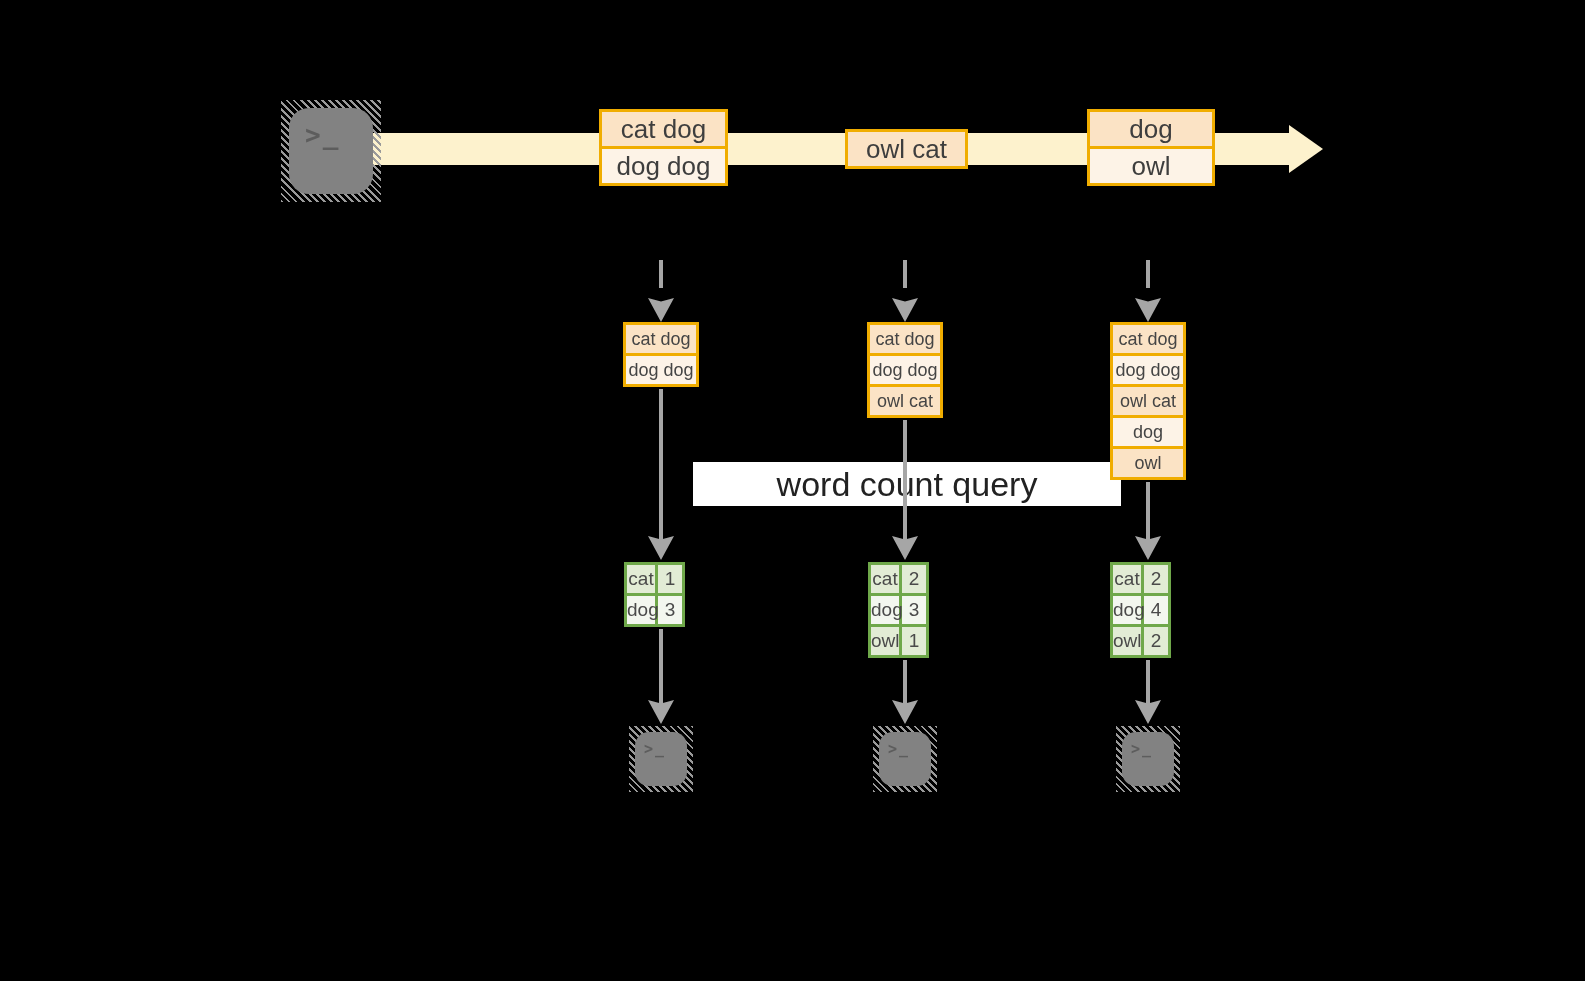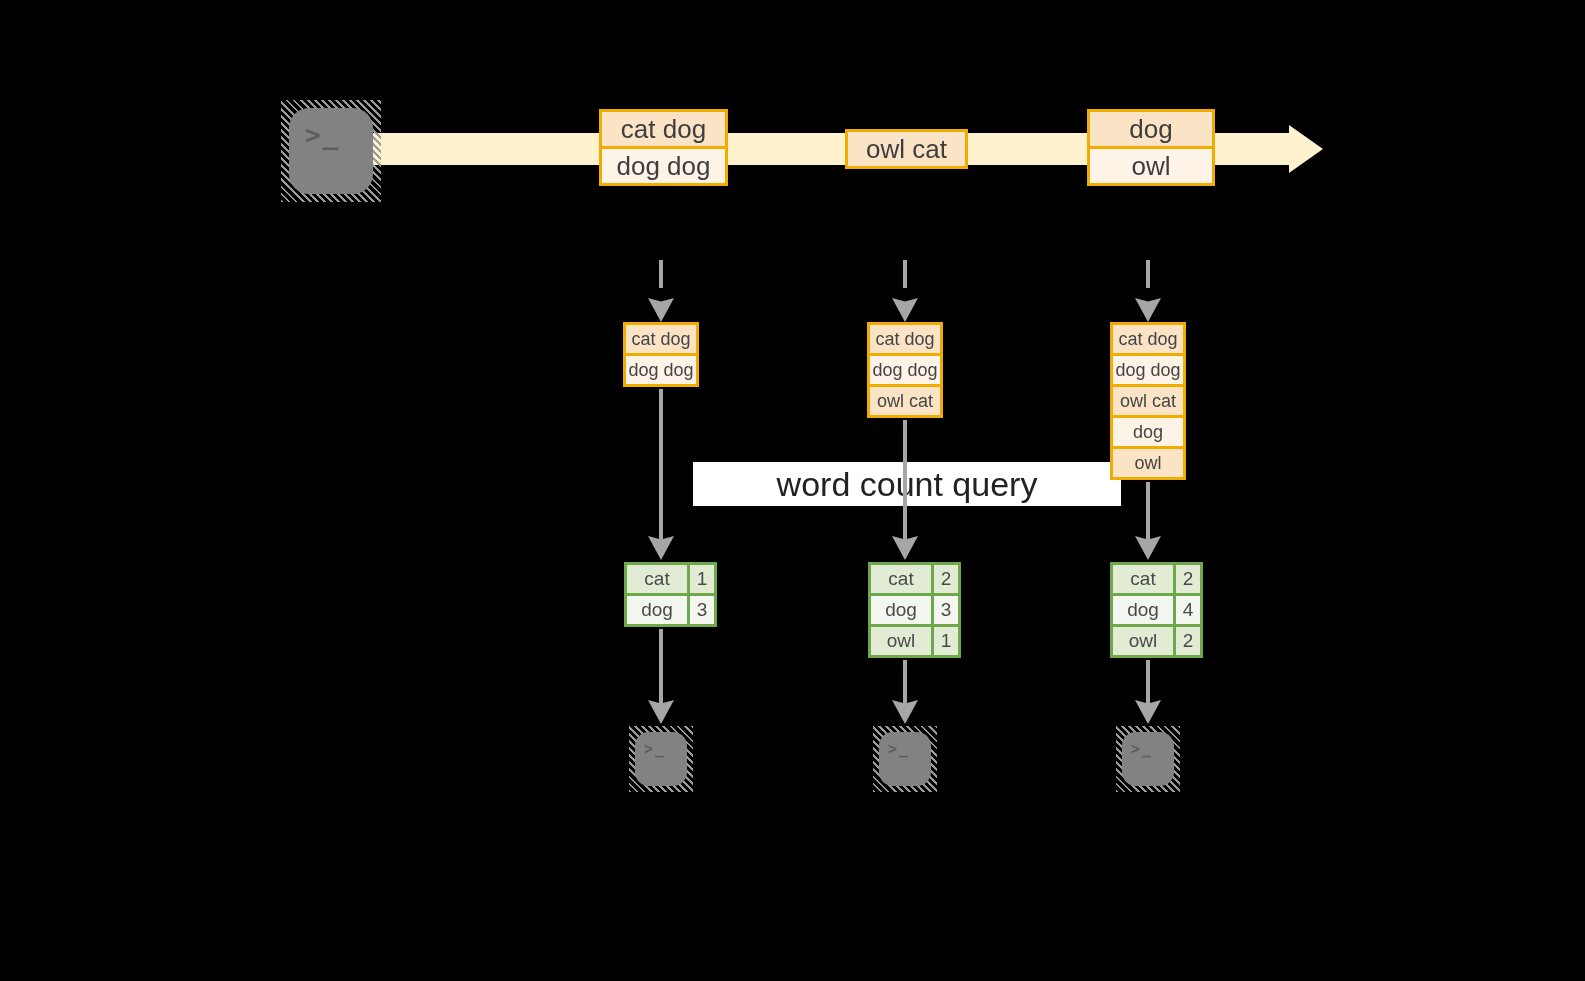--- a/index.html
+++ b/index.html
@@ -47,21 +47,21 @@
 
   
   .qlabel{position:absolute;left:693px;top:462px;width:428px;height:44px;z-index:2;
         background:var(--label-bg);font-size:34px;line-height:44px;text-align:center;color:#222;}
 
   
   .wtable{position:absolute;top:562px;display:flex;flex-direction:column;gap:3px;
         border:3px solid var(--green);background:var(--green);z-index:4;}
   .trow{display:flex;gap:3px;}
   .trow>div{height:28px;line-height:28px;text-align:center;font-size:19px;color:#4a4a4a;}
-  .tword{width:60px;}
+  .tword{width:28px;}
   .tcount{width:24px;}
   .wtable .trow:nth-child(odd)>div{background:var(--green-light);}
   .wtable .trow:nth-child(even)>div{background:var(--green-lighter);}
 </style>
 </head>
 <body>
 
 <div class="canvas">
 
   <div class="band"></div>

